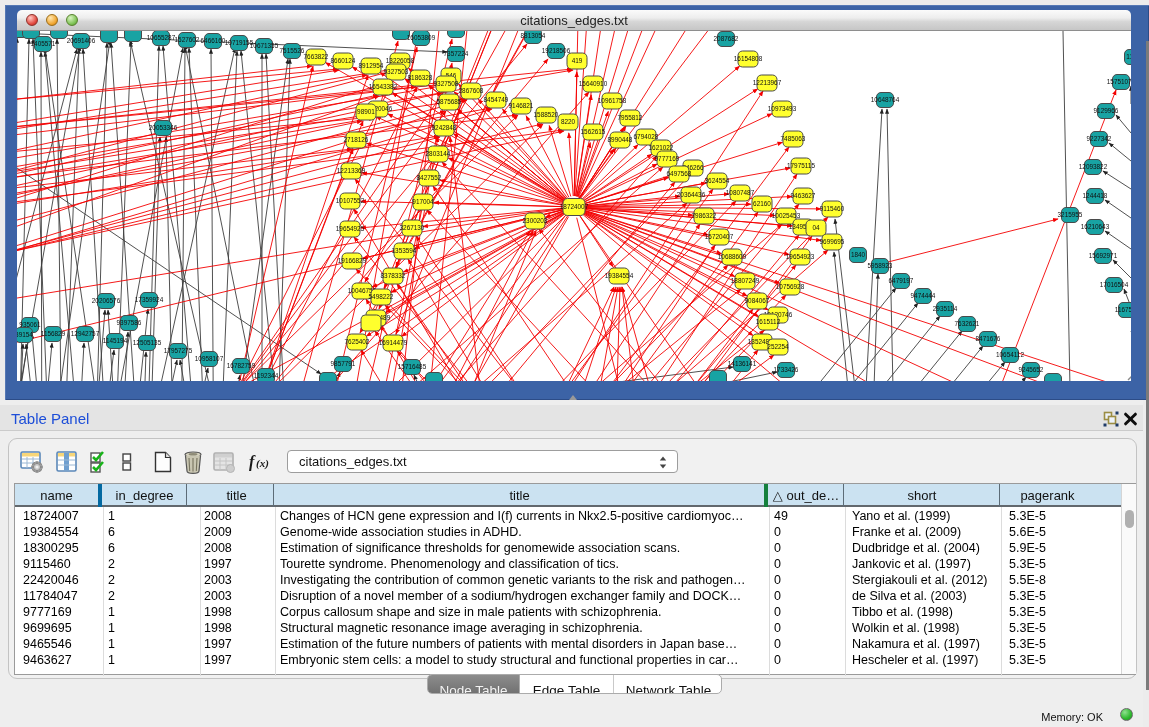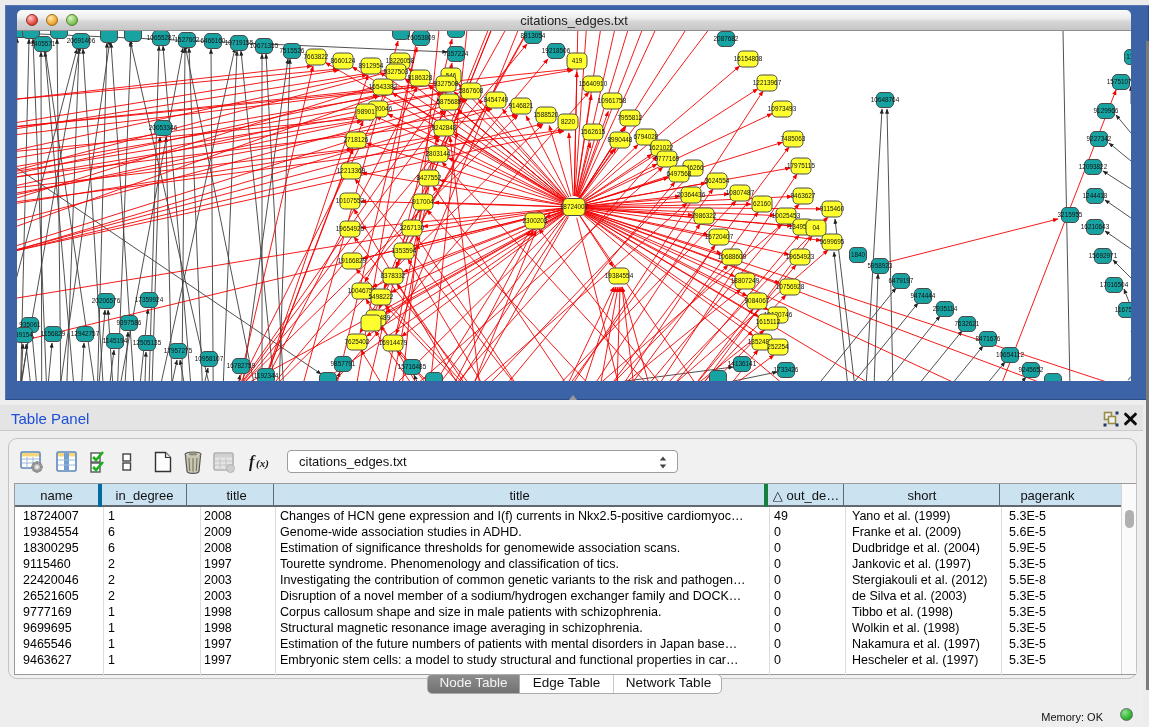--- a/index.html
+++ b/index.html
@@ -37,21 +37,21 @@
 .trow { position:absolute; left:0; width:1106px; height:16px; font-size:12.5px; color:#000; }
 .trow span { position:absolute; top:1px; white-space:nowrap; }
 .cline { position:absolute; top:23px; width:1px; height:169px; background:#dcdcdc; }
 #vscroll { position:absolute; left:1106px; top:0; width:15px; height:190px;
   background:#fafafa; border-left:1px solid #d5d5d5; }
 #vthumb { position:absolute; left:3px; top:26px; width:9px; height:18px;
   background:#b0b0b0; border-radius:4.5px; }
 
 #tabs { left:427px; top:674px; width:295px; height:20px; background:#fff;
   border:1px solid #ababab; border-radius:5px; overflow:hidden; font-size:13.5px; }
-.tab { position:absolute; top:0; height:20px; text-align:center; padding-top:0; color:#111; }
+.tab { position:absolute; top:0; height:20px; text-align:center; padding-top:8px; color:#111; }
 #tab1 { left:0; width:91px; background:linear-gradient(#8d8d8d,#6f6f6f); color:#f4f4f4; }
 #tab2 { left:91px; width:94px; border-left:1px solid #ababab; }
 #tab3 { left:185px; width:110px; border-left:1px solid #c9c9c9; }
 #status { left:0px; top:700px; width:1149px; height:27px; }
 #mem { position:absolute; right:46px; top:11px; font-size:11px; color:#111; }
 #memdot { position:absolute; right:16px; top:8px; width:13px; height:13px; border-radius:50%;
   background:radial-gradient(circle at 35% 30%, #8fe08f, #2eb82e 60%, #1d8f1d); border:1px solid #6a6a6a; }
 </style></head>
 <body>
 <div id="win" class="abs"></div>
@@ -780,21 +780,21 @@
     <div class="trow" style="top:88px">
       <span style="left:8px">22420046</span>
       <span style="left:93px">2</span>
       <span style="left:189px">2003</span>
       <span style="left:265px">Investigating the contribution of common genetic variants to the risk and pathogen…</span>
       <span style="left:759px">0</span>
       <span style="left:837px">Stergiakouli et al. (2012)</span>
       <span style="left:994px">5.5E-8</span>
     </div>
     <div class="trow" style="top:104px">
-      <span style="left:8px">26521605</span>
+      <span style="left:8px">11784047</span>
       <span style="left:93px">2</span>
       <span style="left:189px">2003</span>
       <span style="left:265px">Disruption of a novel member of a sodium/hydrogen exchanger family and DOCK…</span>
       <span style="left:759px">0</span>
       <span style="left:837px">de Silva et al. (2003)</span>
       <span style="left:994px">5.3E-5</span>
     </div>
     <div class="trow" style="top:120px">
       <span style="left:8px">9777169</span>
       <span style="left:93px">1</span>

